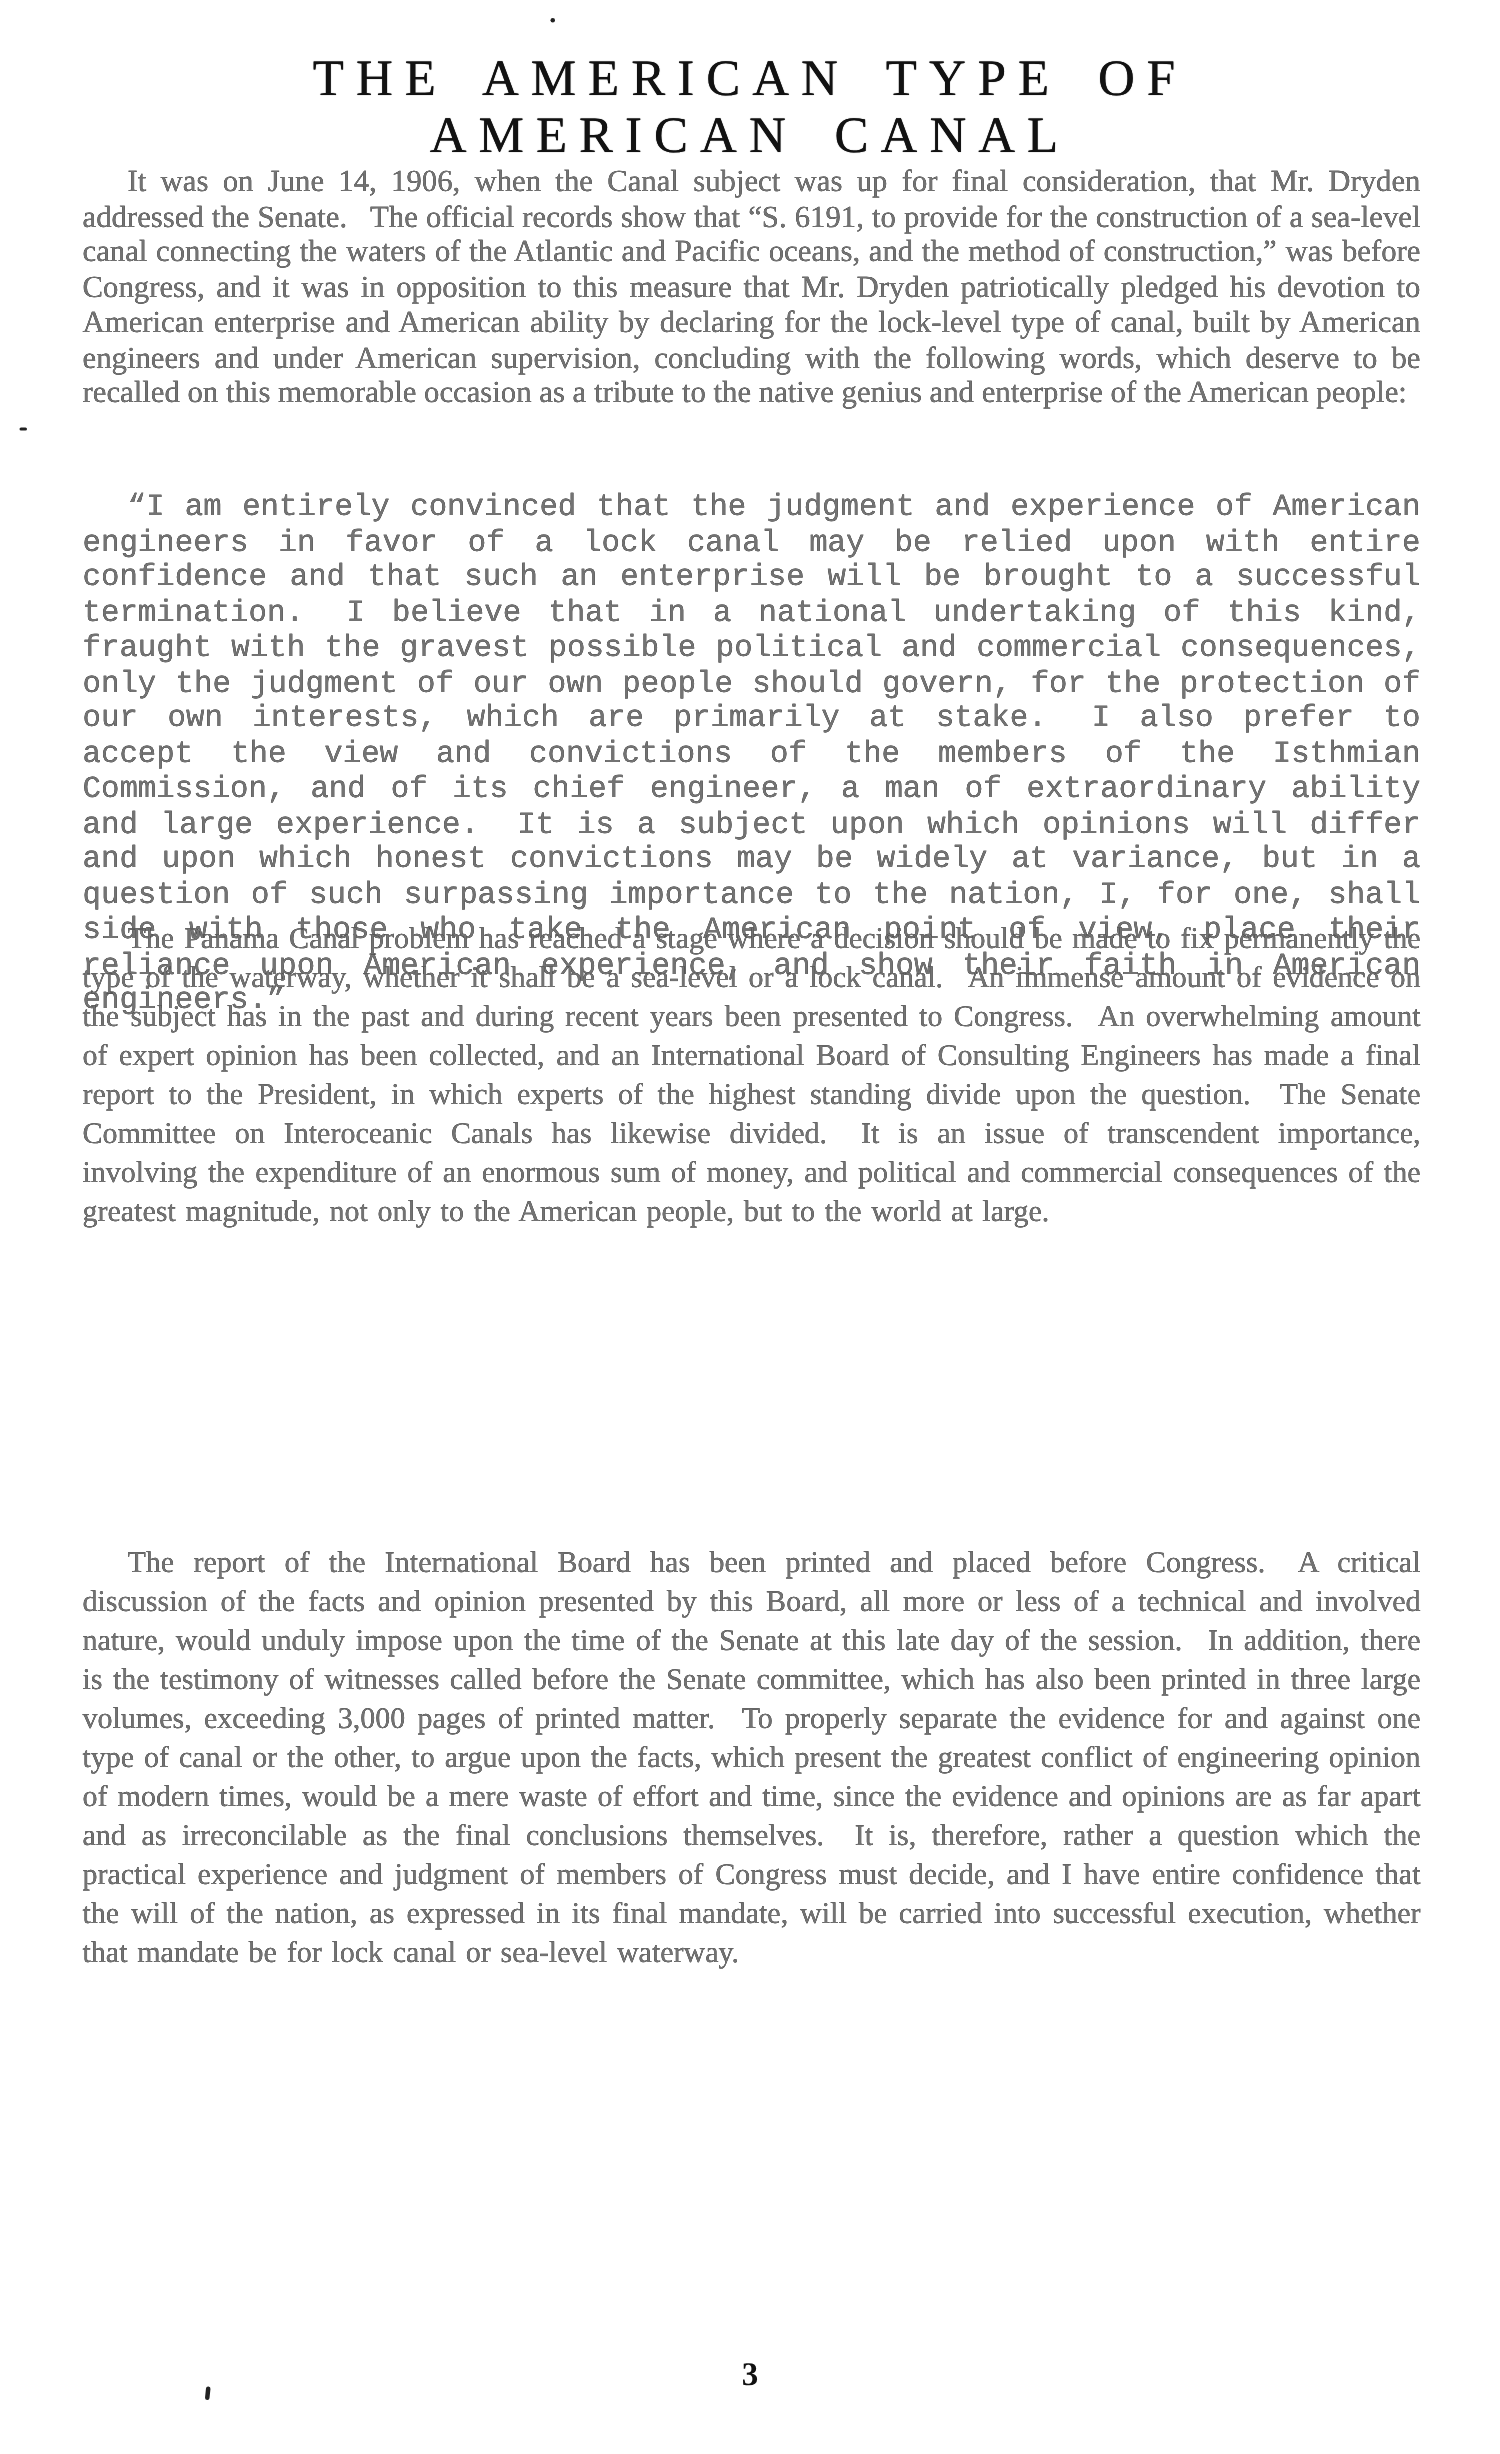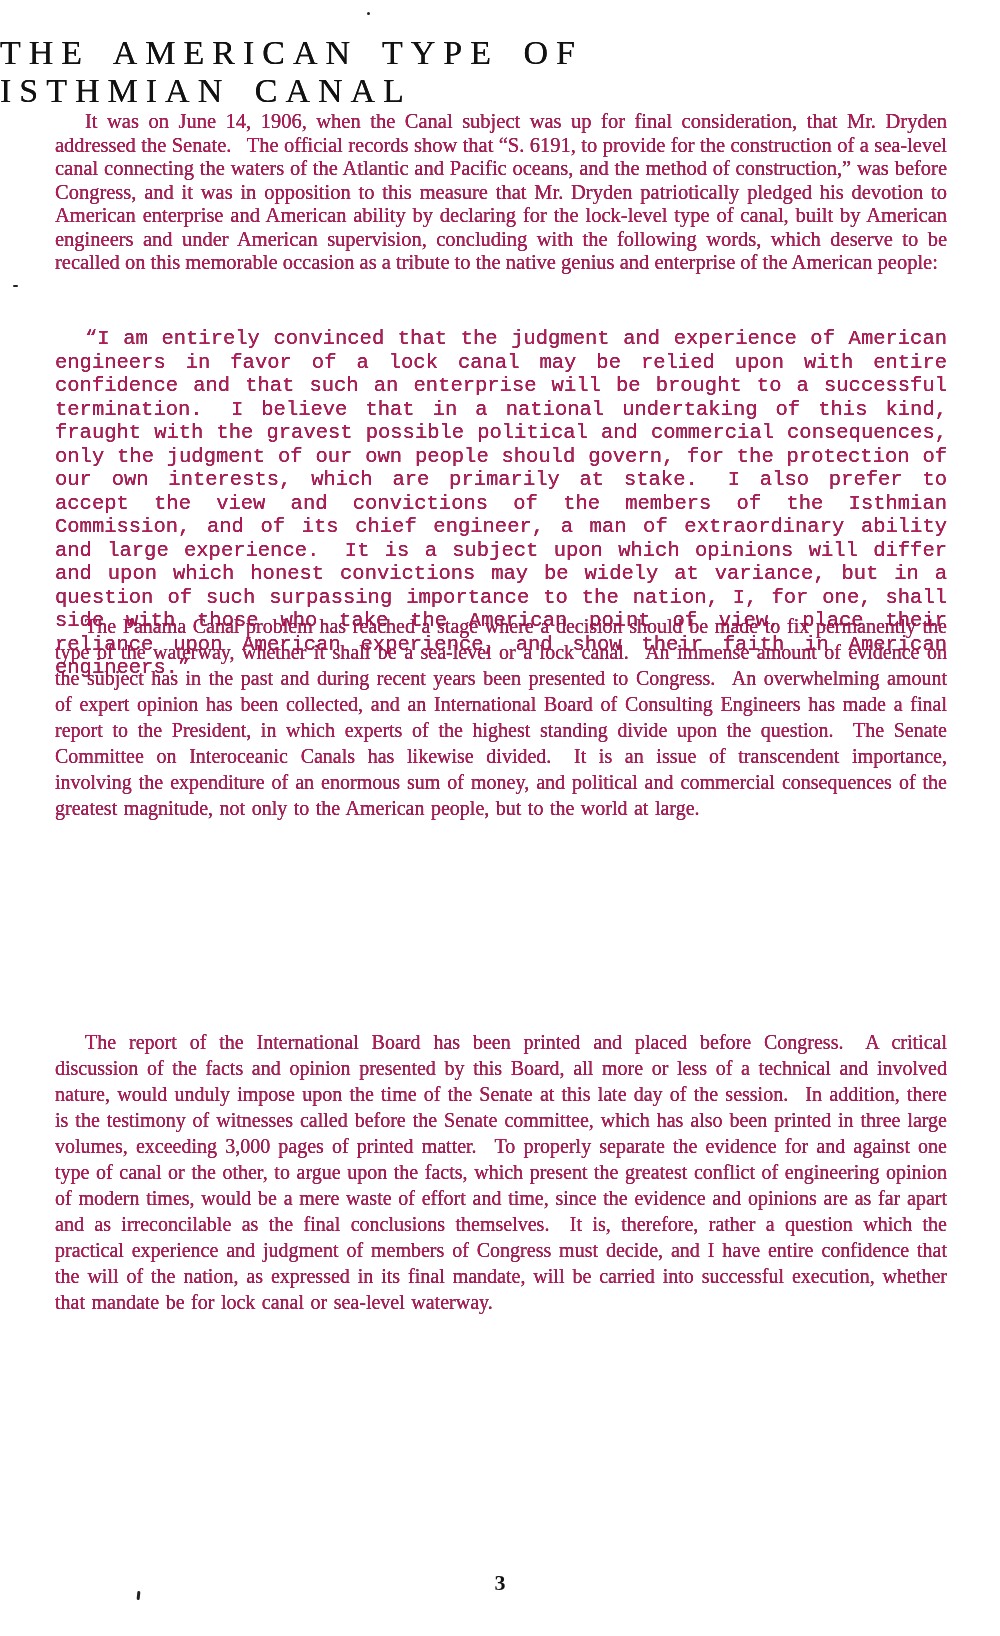--- a/index.html
+++ b/index.html
@@ -16,37 +16,38 @@
     font-family: "Liberation Serif", "DejaVu Serif", serif;
     overflow: hidden;
     -webkit-font-smoothing: antialiased;
   }
   .title {
     position: absolute;
     top: 34px;
     left: 0;
     width: 1000px;
     margin: 0;
+    text-align: center;
     font-size: 34px;
     font-weight: normal;
     line-height: 38px;
     letter-spacing: 8px;
     word-spacing: 8px;
     color: #121212;
     text-shadow: 0 0 0.5px #000;
   }
   .title .title-line { display: block; }
   .para {
     position: absolute;
     left: 55px;
     width: 892px;
     margin: 0;
     text-align: justify;
     text-indent: 30px;
-    color: #be185d;
+    color: #737373;
     text-shadow: 0 0 0.4px #000;
   }
   .para.small {
     font-size: 20.5px;
     line-height: 23.5px;
   }
   .para.large {
     font-size: 20px;
     line-height: 26px;
     word-spacing: 1.5px;
@@ -75,21 +76,21 @@
 <body>
 
 <div class="page">
 
   <div class="speck speck-top"></div>
   <div class="speck speck-left"></div>
   <div class="speck speck-bottom"></div>
 
   <h1 class="title">
     <span class="title-line">THE AMERICAN TYPE OF</span>
-    <span class="title-line">ISTHMIAN CANAL</span>
+    <span class="title-line">AMERICAN CANAL</span>
   </h1>
 
   <p class="para small para-intro">It was on June 14, 1906, when the Canal subject was up for final consideration, that Mr. Dryden addressed the Senate.  The official records show that “S. 6191, to provide for the construction of a sea-level canal connecting the waters of the Atlantic and Pacific oceans, and the method of construction,” was before Congress, and it was in opposition to this measure that Mr. Dryden patriotically pledged his devotion to American enterprise and American ability by declaring for the lock-level type of canal, built by American engineers and under American supervision, concluding with the following words, which deserve to be recalled on this memorable occasion as a tribute to the native genius and enterprise of the American people:</p>
 
   <p class="para small para-quote">“I am entirely convinced that the judgment and experience of American engineers in favor of a lock canal may be relied upon with entire confidence and that such an enterprise will be brought to a successful termination.  I believe that in a national undertaking of this kind, fraught with the gravest possible political and commercial consequences, only the judgment of our own people should govern, for the protection of our own interests, which are primarily at stake.  I also prefer to accept the view and convictions of the members of the Isthmian Commission, and of its chief engineer, a man of extraordinary ability and large experience.  It is a subject upon which opinions will differ and upon which honest convictions may be widely at variance, but in a question of such surpassing importance to the nation, I, for one, shall side with those who take the American point of view, place their reliance upon American experience, and show their faith in American engineers.”</p>
 
   <p class="para large para-body1">The Panama Canal problem has reached a stage where a decision should be made to fix permanently the type of the waterway, whether it shall be a sea-level or a lock canal.  An immense amount of evidence on the subject has in the past and during recent years been presented to Congress.  An overwhelming amount of expert opinion has been collected, and an International Board of Consulting Engineers has made a final report to the President, in which experts of the highest standing divide upon the question.  The Senate Committee on Interoceanic Canals has likewise divided.  It is an issue of transcendent importance, involving the expenditure of an enormous sum of money, and political and commercial consequences of the greatest magnitude, not only to the American people, but to the world at large.</p>
 
   <p class="para large para-body2">The report of the International Board has been printed and placed before Congress.  A critical discussion of the facts and opinion presented by this Board, all more or less of a technical and involved nature, would unduly impose upon the time of the Senate at this late day of the session.  In addition, there is the testimony of witnesses called before the Senate committee, which has also been printed in three large volumes, exceeding 3,000 pages of printed matter.  To properly separate the evidence for and against one type of canal or the other, to argue upon the facts, which present the greatest conflict of engineering opinion of modern times, would be a mere waste of effort and time, since the evidence and opinions are as far apart and as irreconcilable as the final conclusions themselves.  It is, therefore, rather a question which the practical experience and judgment of members of Congress must decide, and I have entire confidence that the will of the nation, as expressed in its final mandate, will be carried into successful execution, whether that mandate be for lock canal or sea-level waterway.</p>
 

